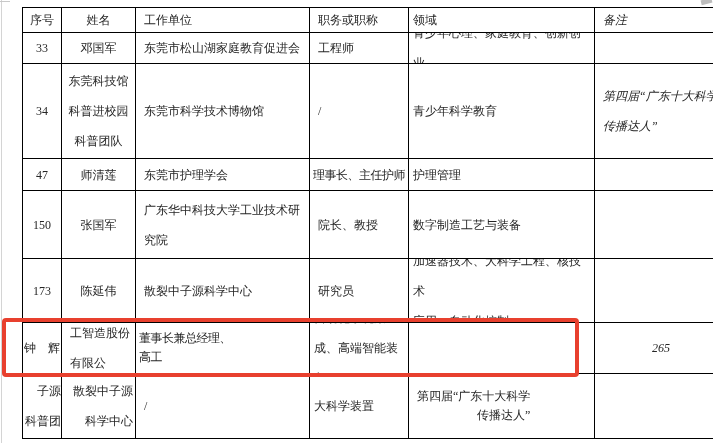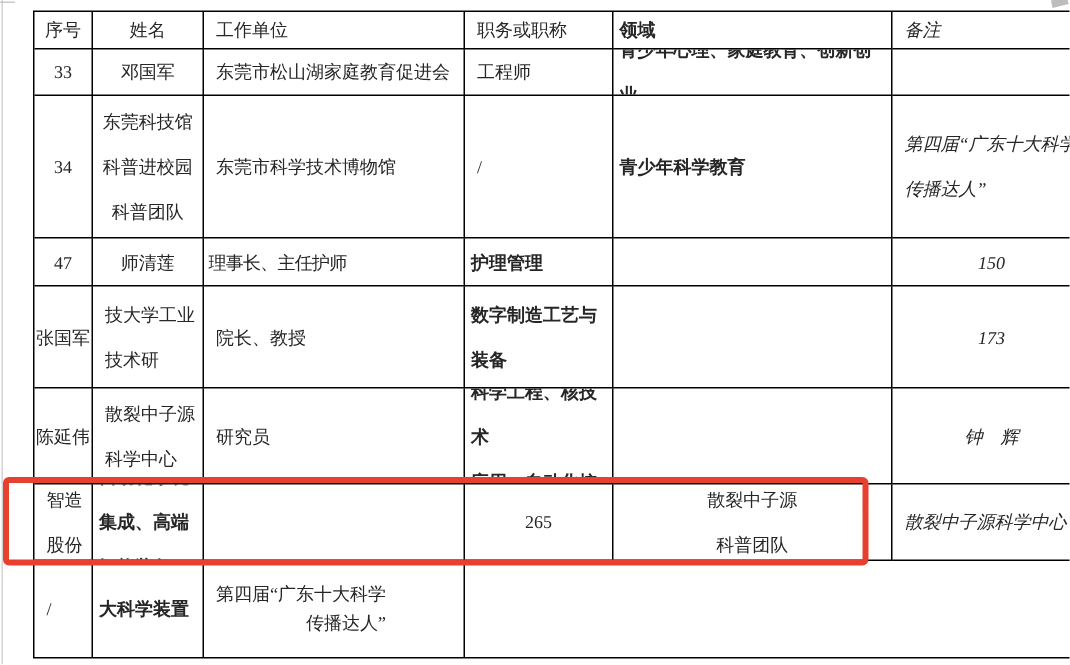--- a/index.html
+++ b/index.html
@@ -26,21 +26,21 @@
     display:flex;align-items:center;
     white-space:pre-line;
     line-height:30px;
     padding:0 2px 0 8px;
     overflow:hidden;
   }
   .cell:nth-child(6n){border-right:none;font-style:italic;}
   .cell:nth-child(n+43){border-bottom:none;text-align:right;}
   .hdr{line-height:normal;}
   .c{justify-content:center;text-align:center;padding:0;}
-  .f{padding-left:4px;font-weight:bold;}        
+  .f{padding-left:4px;}        
   .snug{padding-left:3px;letter-spacing:-0.5px;}
   .tight{line-height:19px;}
   
   .hl{
     position:absolute;left:2px;top:318px;width:577px;height:59px;
     box-sizing:border-box;border:4px solid #e8402e;border-radius:4px;
     pointer-events:none;z-index:5;
   }
 </style>
 </head>
@@ -71,20 +71,21 @@
 科普进校园
 科普团队</div>
   <div class="cell">东莞市科学技术博物馆</div>
   <div class="cell">/</div>
   <div class="cell f">青少年科学教育</div>
   <div class="cell">第四届“广东十大科学
 传播达人”</div>
 
   <div class="cell c">47</div>
   <div class="cell c">师清莲</div>
+  <div class="cell">东莞市护理学会</div>
   <div class="cell snug">理事长、主任护师</div>
   <div class="cell f">护理管理</div>
   <div class="cell"></div>
 
   <div class="cell c">150</div>
   <div class="cell c">张国军</div>
   <div class="cell">广东华中科技大学工业技术研
 究院</div>
   <div class="cell">院长、教授</div>
   <div class="cell f">数字制造工艺与装备</div>
@@ -94,20 +95,22 @@
   <div class="cell c">陈延伟</div>
   <div class="cell">散裂中子源科学中心</div>
   <div class="cell">研究员</div>
   <div class="cell f">加速器技术、大科学工程、核技术
 应用、自动化控制</div>
   <div class="cell"></div>
 
   <div class="cell c">钟　辉</div>
   <div class="cell">广东汇兴精工智造股份有限公
 司</div>
+  <div class="cell snug tight">董事长兼总经理、
+高工</div>
   <div class="cell f">自动化系统集成、高端智能装备</div>
   <div class="cell"></div>
 
   <div class="cell c">265</div>
   <div class="cell c">散裂中子源
 科普团队</div>
   <div class="cell">散裂中子源科学中心</div>
   <div class="cell">/</div>
   <div class="cell f">大科学装置</div>
   <div class="cell tight">第四届“广东十大科学

